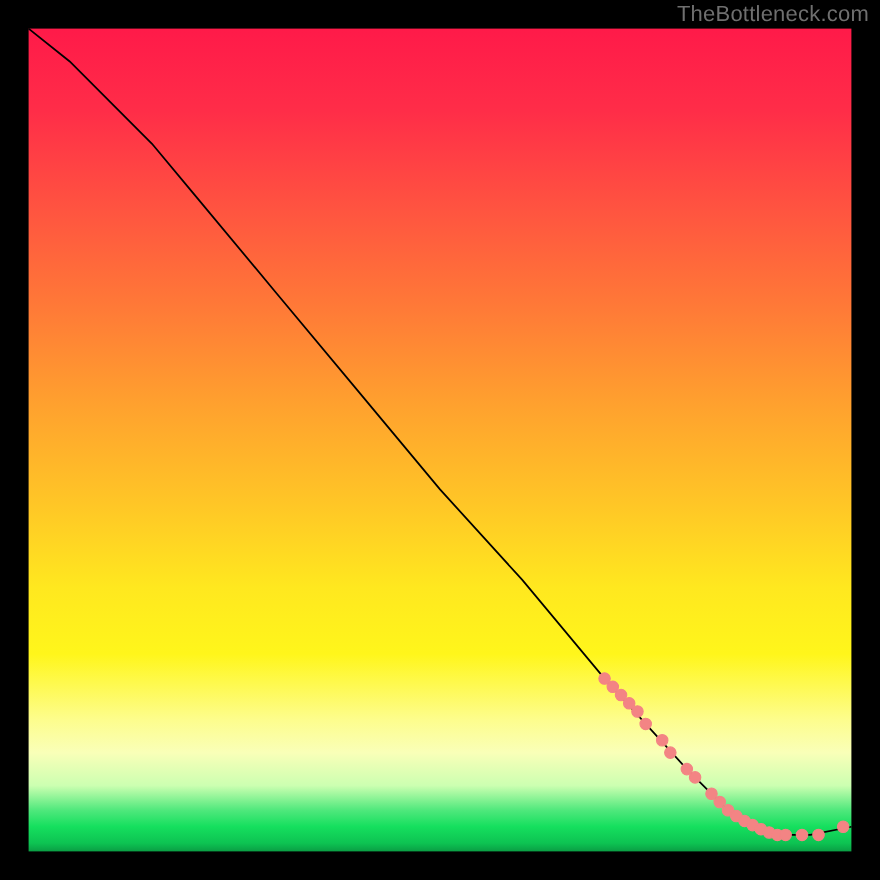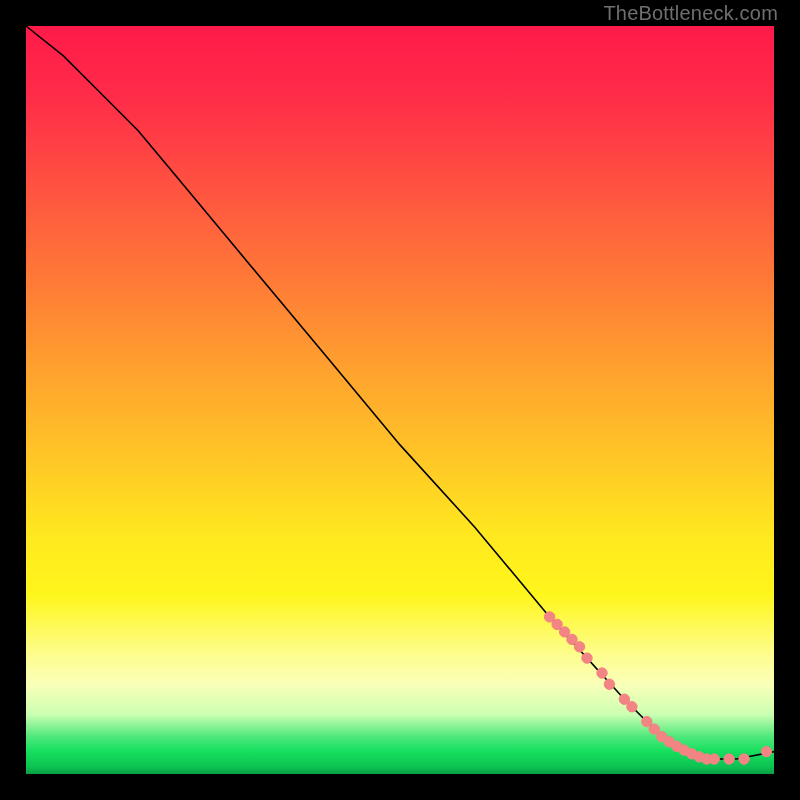--- a/index.html
+++ b/index.html
@@ -39,21 +39,21 @@
       #ccffb1 92%,
       #4fe87c 95%,
       #15df5e 97%,
       #0dc352 99%,
       #0a9e44 100%
     );
   }
   .watermark {
     position: absolute;
     top: 2px;
-    right: 22px;
+    right: 10px;
     color: #6f6f6f;
     font-size: 20px;
     letter-spacing: 0.2px;
     user-select: none;
   }
   .line-svg {
     position: absolute;
     left: 0; top: 0;
     width: 748px;
     height: 748px;

